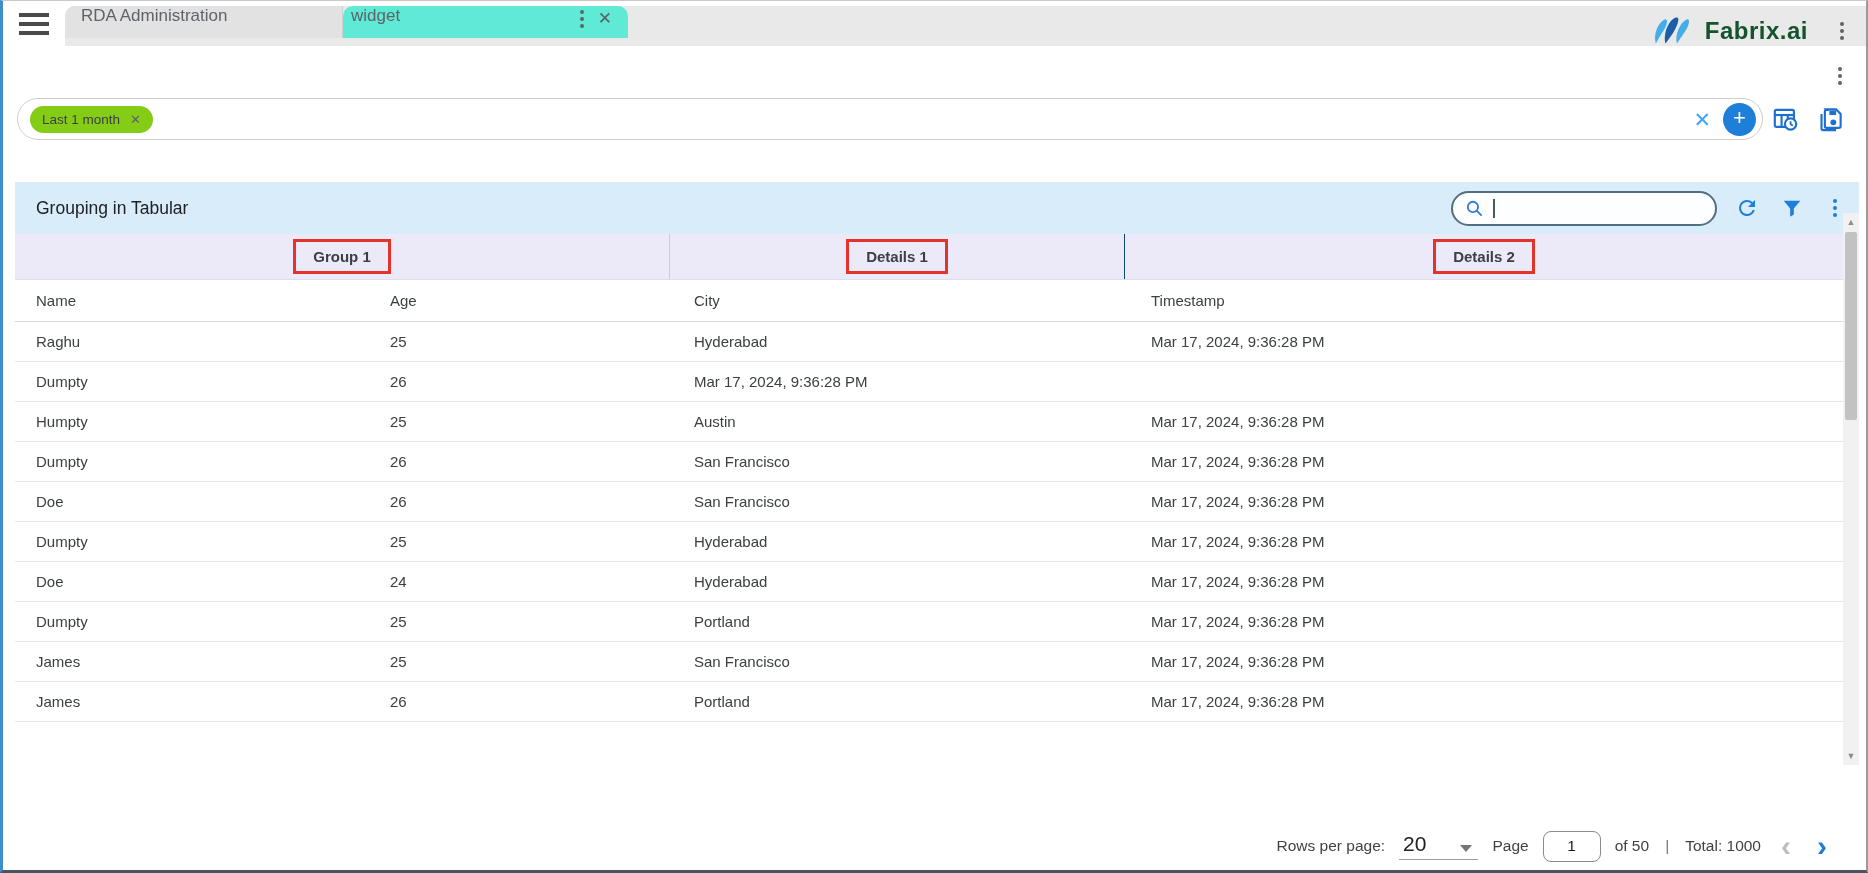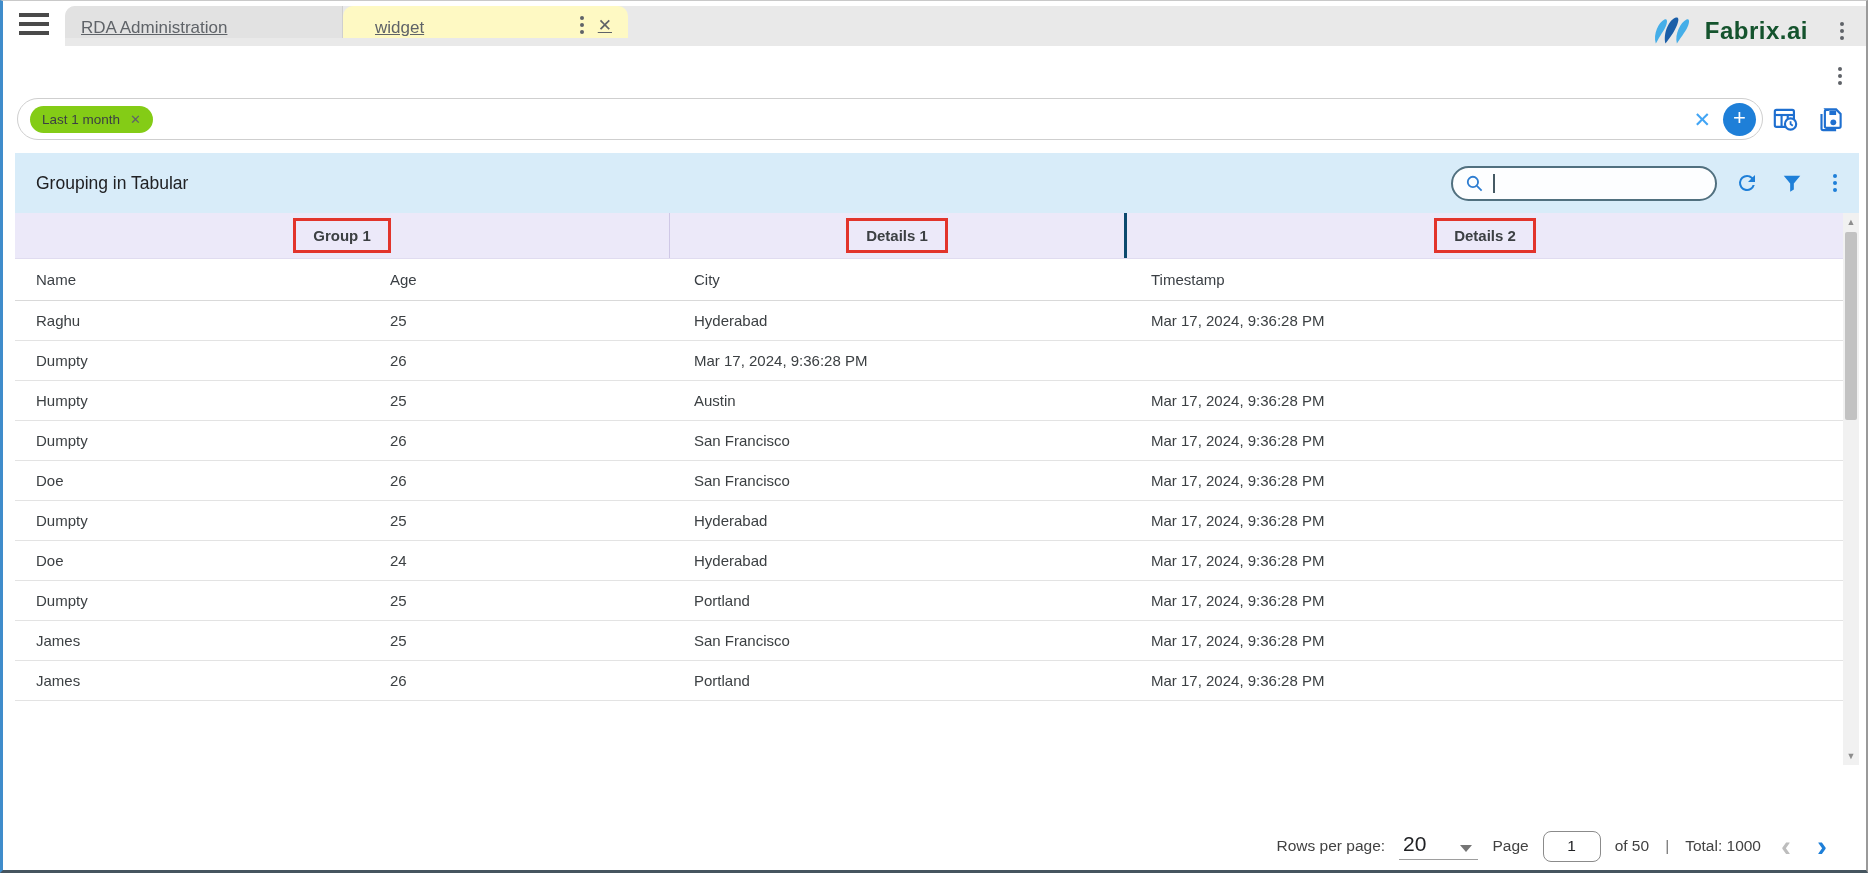--- a/index.html
+++ b/index.html
@@ -8,23 +8,23 @@
   .page {
     position:relative; width:1868px; height:873px; background:#fff; overflow:hidden;
     border-left:3px solid #3F8CCB; border-right:2px solid #9A9A9A;
     border-bottom:3px solid #46555F; border-top:1px solid #C9C9C9;
   }
   
   .tabbar { position:absolute; left:0; top:0; width:100%; height:45px; background:#fff; }
   .tabstrip { position:absolute; left:62px; top:5px; right:0; height:40px; background:#E9E9E9; border-radius:10px 0 0 0; }
   .hamburger { position:absolute; left:16px; top:12px; width:32px; height:22px; cursor:pointer; }
   .hamburger span { display:block; width:30px; height:4px; background:#4A4A4A; margin-bottom:5px; }
-  .tab { position:absolute; top:0; height:32px; display:flex; align-items:flex-end; font-size:17px; color:#5F6368;text-decoration:underline; }
+  .tab { position:absolute; top:0; height:32px; display:flex; align-items:flex-start; font-size:17px; color:#5F6368; }
   .tab-rda { left:0; width:278px; background:#E2E2E2; border-right:1px solid #CFCFCF; border-radius:10px 0 0 0; padding-left:16px; }
-  .tab-widget { left:278px; width:285px; background:#fef9c3; border-radius:10px 10px 0 0; padding-left:32px; }
+  .tab-widget { left:278px; width:285px; background:#5eead4; border-radius:10px 10px 0 0; padding-left:8px; }
   .tab-widget .spacer { flex:1; }
   .kebab { display:inline-flex; flex-direction:column; gap:3px; padding:4px 8px; cursor:pointer; }
   .kebab i { width:4px; height:4px; border-radius:50%; background:#5F6368; }
   .kebab.blue i { background:#1E7FD8; }
   .tab-close { font-size:17px; color:#5F6368; padding:2px 16px 2px 6px; cursor:pointer; }
   .brand { position:absolute; right:58px; top:6px; height:38px; display:flex; align-items:center; gap:8px; }
   .brand-text { font-size:24px; font-weight:bold; color:#14532d; letter-spacing:0.5px; }
   .brand-kebab { position:absolute; right:14px; top:12px; }
   
   .row2-kebab { position:absolute; right:16px; top:62px; }
@@ -33,34 +33,34 @@
     border:1px solid #CFCFCF; border-radius:21px; background:#fff; display:flex; align-items:center; padding:0 6px 0 12px; }
   .chip { display:inline-flex; align-items:center; gap:10px; background:#84cc16; border-radius:14px; height:27px; padding:0 12px; font-size:13.5px; color:#3C4043; }
   .chip-x { color:#5F6368; font-size:13px; cursor:pointer; }
   .filterbar .spacer { flex:1; }
   .clear-x { color:#42A5F5; font-size:21px; cursor:pointer; padding:0 12px; line-height:1; }
   .add-btn { width:33px; height:33px; border-radius:50%; background:#1E7FD8; border:none; color:#fff; font-size:22px; line-height:1; cursor:pointer; display:flex; align-items:center; justify-content:center; padding-bottom:3px; }
   .bar-icons { position:absolute; right:22px; top:105px; display:flex; gap:18px; }
   .bar-icons svg { cursor:pointer; }
   
   .panel { position:absolute; left:12px; top:152px; width:1844px; height:710px; background:#fff; }
-  .panel-header { height:60px; background:#D8ECF9; display:flex; align-items:center; padding:0 14px 0 21px; }
+  .panel-header { height:52px; background:#D8ECF9; display:flex; align-items:center; padding:0 14px 0 21px;margin-top:29px; }
   .panel-title { font-size:17.5px; color:#202124; }
   .panel-header .spacer { flex:1; }
   .searchbox { width:266px; height:35px; border:2px solid #51707F; border-radius:18px; background:#fdfeff; display:flex; align-items:center; padding:0 12px; gap:9px; }
   .caret { width:1.5px; height:19px; background:#455A64; }
   .search-input { border:none; outline:none; background:transparent; flex:1; font-size:14px; color:#333; }
   .hdr-icons { display:flex; align-items:center; gap:22px; margin-left:18px; }
   .hdr-icons > * { cursor:pointer; }
   
   .group-row { height:46px; background:#ECE9F9; display:flex; border-bottom:1px solid #E0DCF0; }
   .grp { display:flex; align-items:center; justify-content:center; }
   .grp1 { width:654px; }
   .grp2 { width:455px; border-left:1px solid #CFC8E6; }
-  .grp3 { flex:1; border-left:3px solid #0c4a6e; margin-right:16px; }
+  .grp3 { flex:1; border-left:1px solid #0c4a6e; margin-right:16px; }
   .annotation { border:3px solid #E2342B; padding:6px 17px; font-weight:bold; font-size:15px; color:#3C4043; }
   
   .thead, .trow { display:grid; grid-template-columns:342px 312px 455px 1fr; align-items:center; }
   .thead { height:42px; border-bottom:1px solid #D9D9D9; font-weight:normal; font-size:15px; color:#3A3F44; }
   .trow { height:40px; border-bottom:1px solid #E3E3E3; font-size:15px; color:#3C4043; background:#fff; }
   .thead > div:nth-child(1), .trow > div:nth-child(1) { padding-left:21px; }
   .thead > div:nth-child(2), .trow > div:nth-child(2) { padding-left:33px; }
   .thead > div:nth-child(3), .trow > div:nth-child(3) { padding-left:25px; }
   .thead > div:nth-child(4), .trow > div:nth-child(4) { padding-left:27px; }
   

